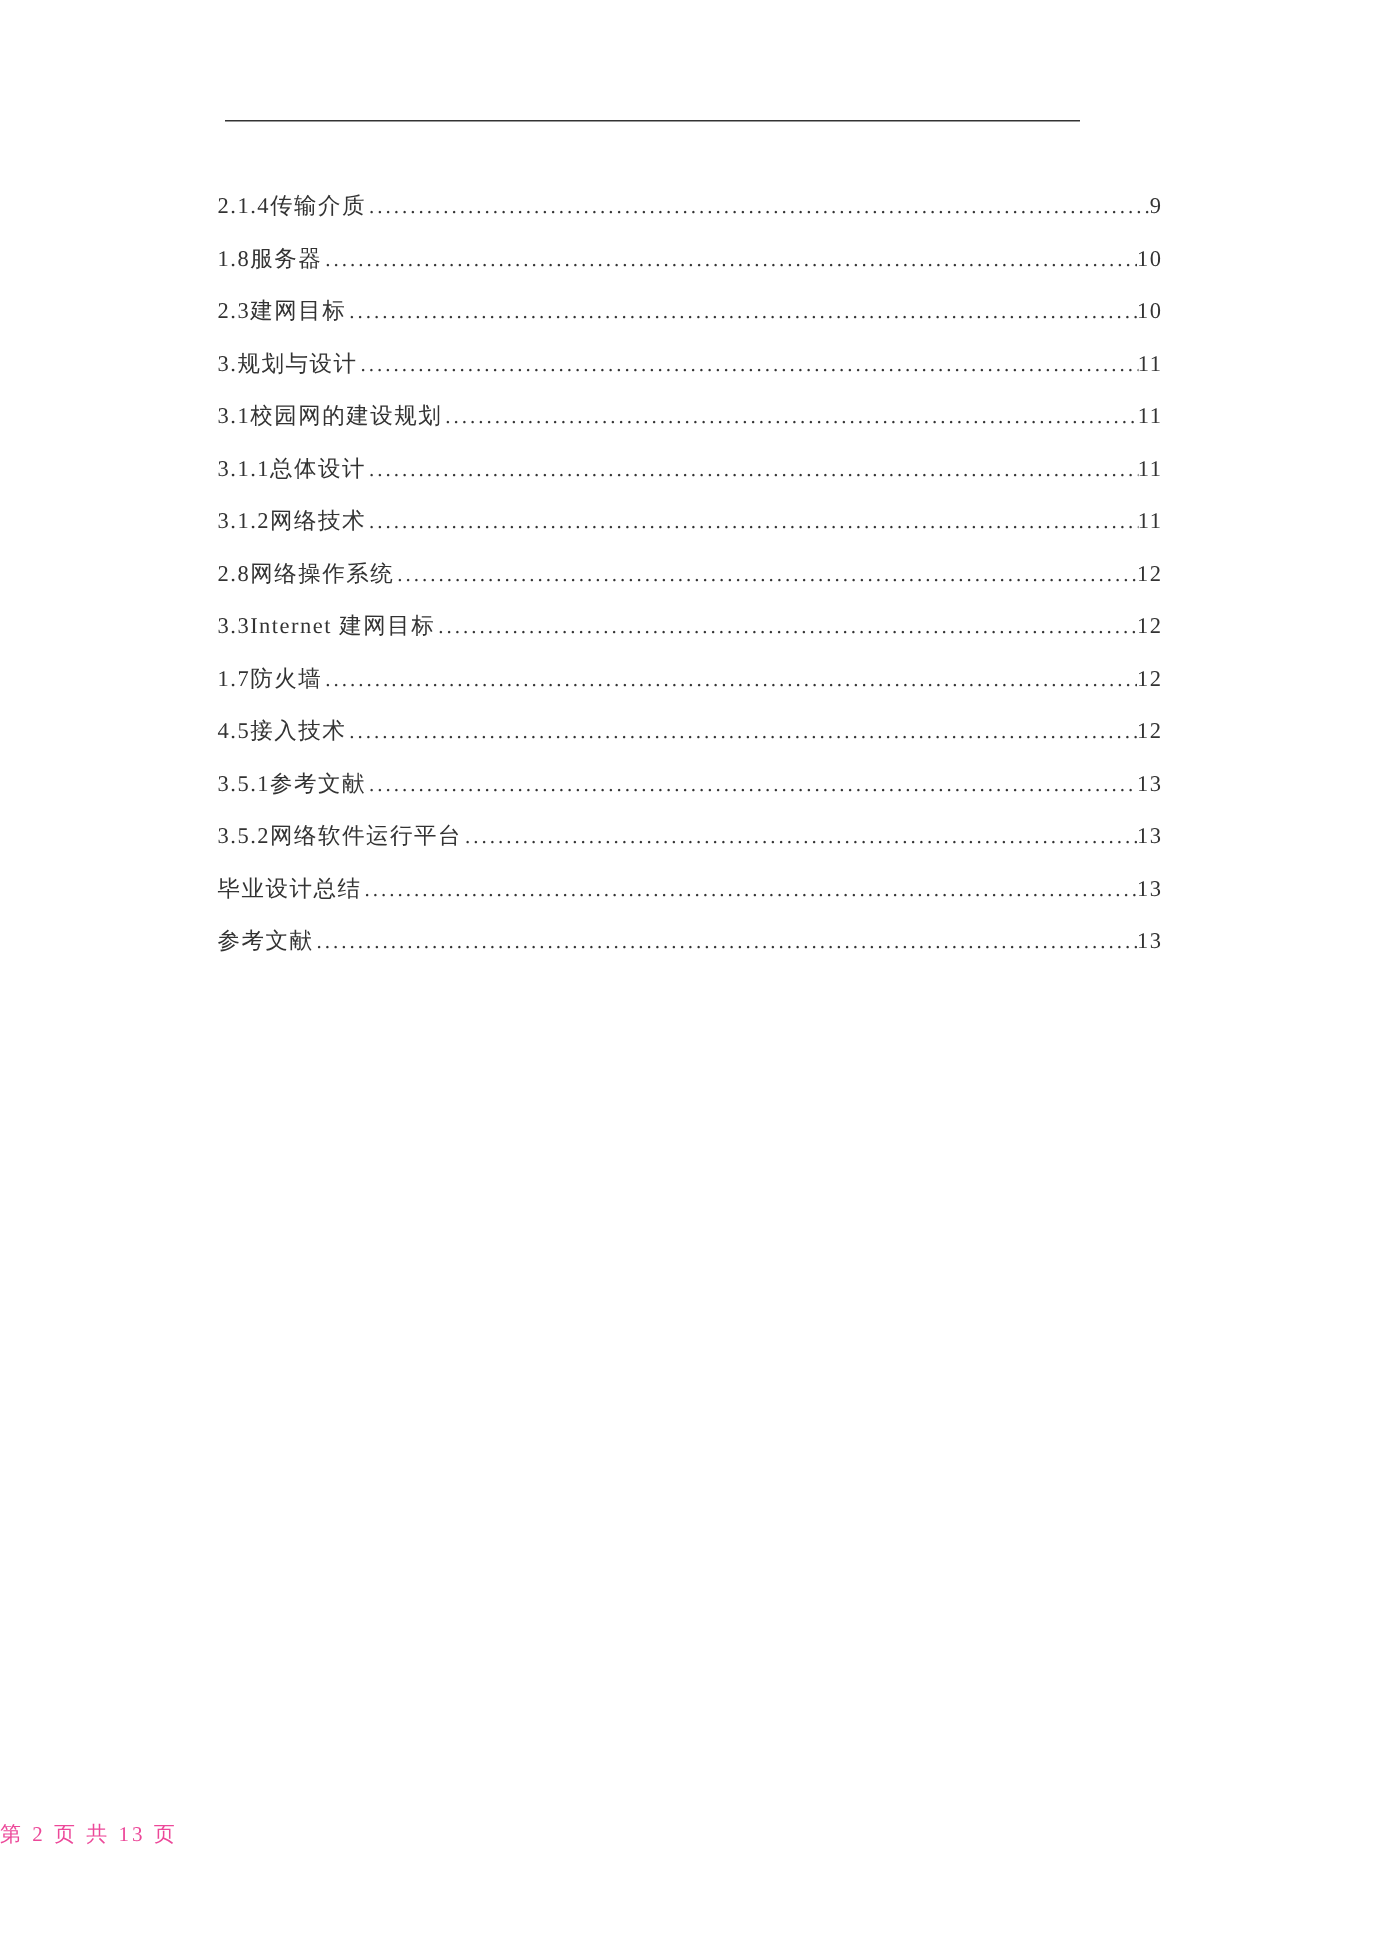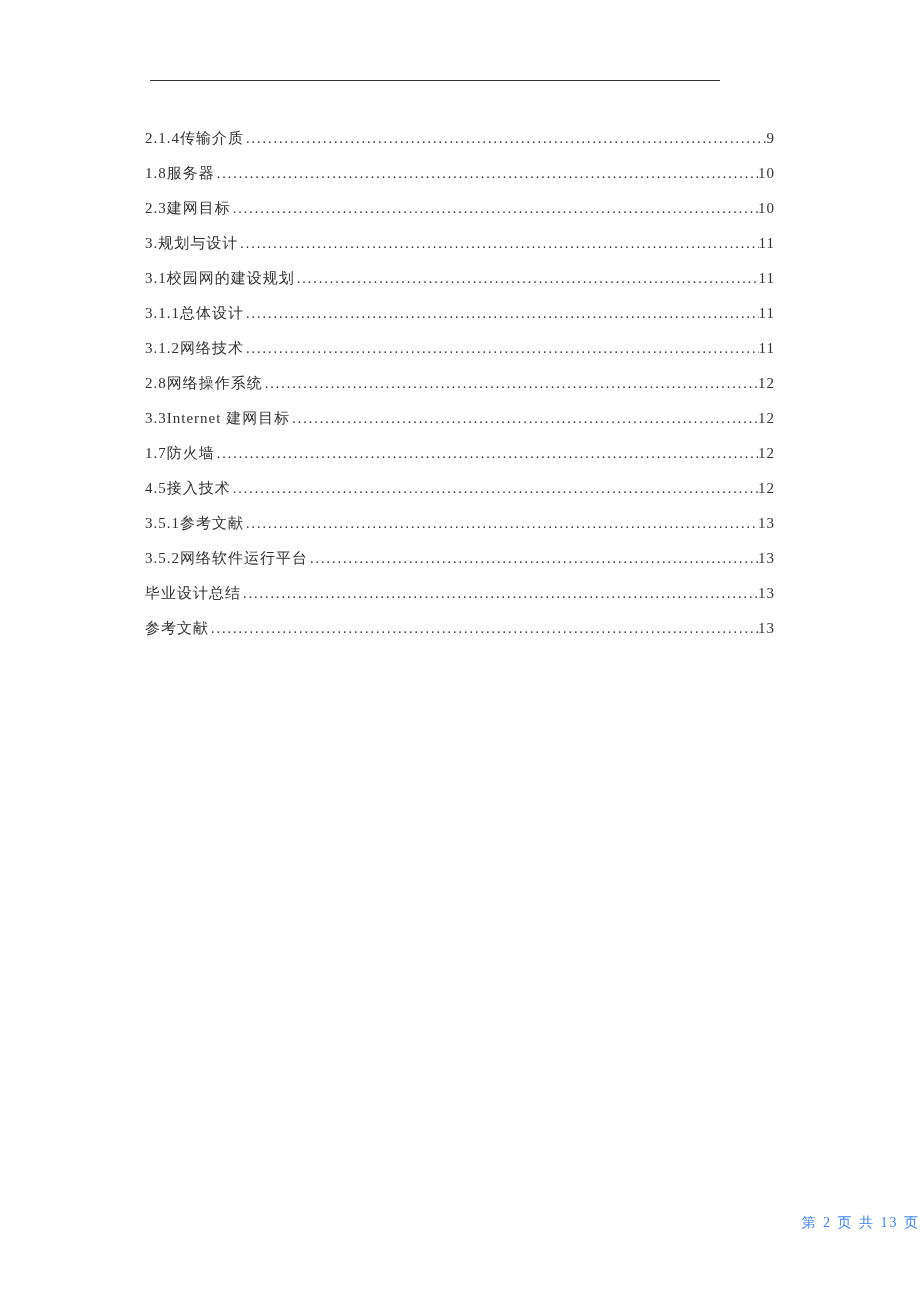--- a/index.html
+++ b/index.html
@@ -46,24 +46,24 @@
       content: ".....................................................................................................................";
     }
     .toc-page {
       flex-shrink: 0;
     }
     .footer {
       position: absolute;
       bottom: 70px;
       left: 0;
       right: 0;
-      text-align: right;
+      text-align: left;
       font-size: 14px;
       letter-spacing: 2px;
-      color: #3b82f6;
+      color: #ec4899;
     }
   </style>
 </head>
 <body>
 
 <div class="page">
   <div class="header-rule"></div>
 
   <div class="toc-line">
     <span class="toc-num">2.1.4 </span>

